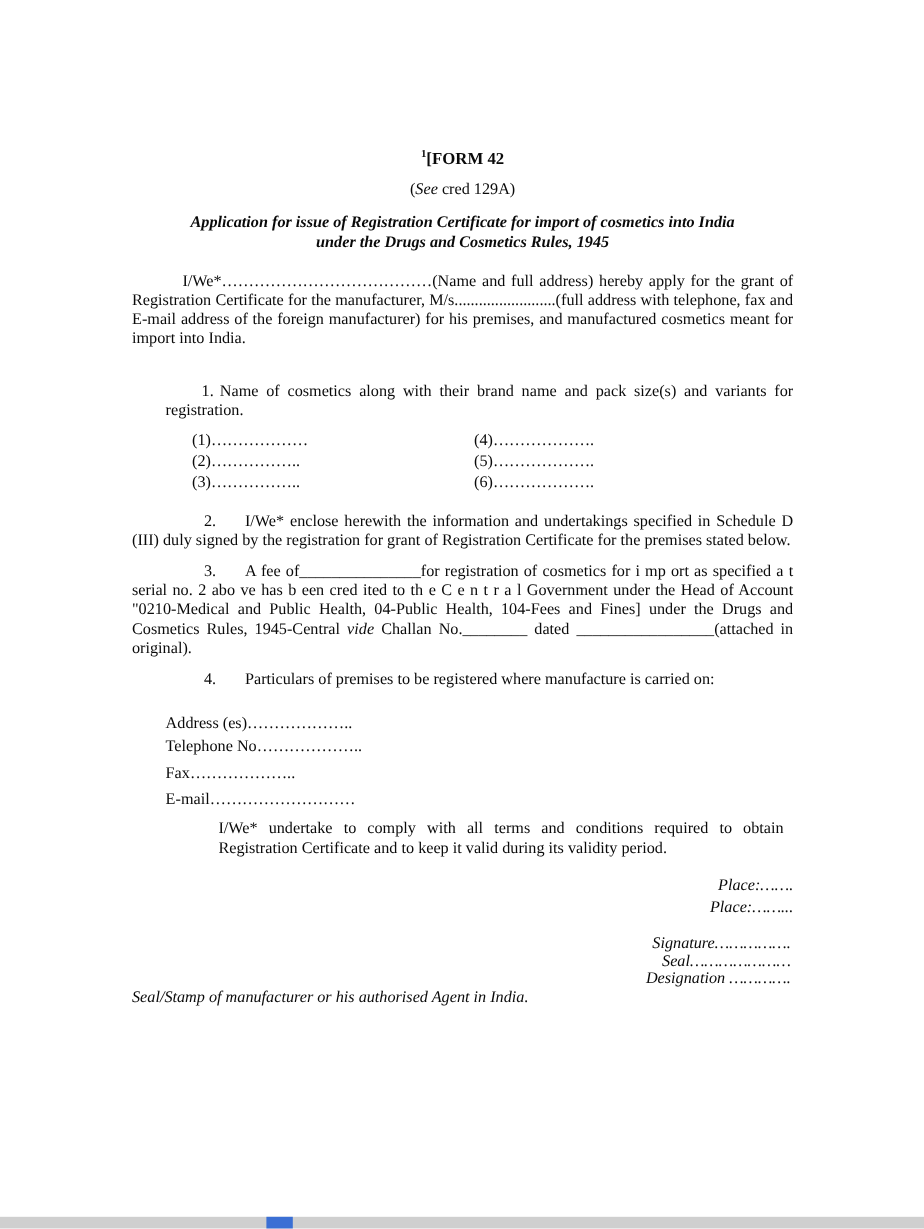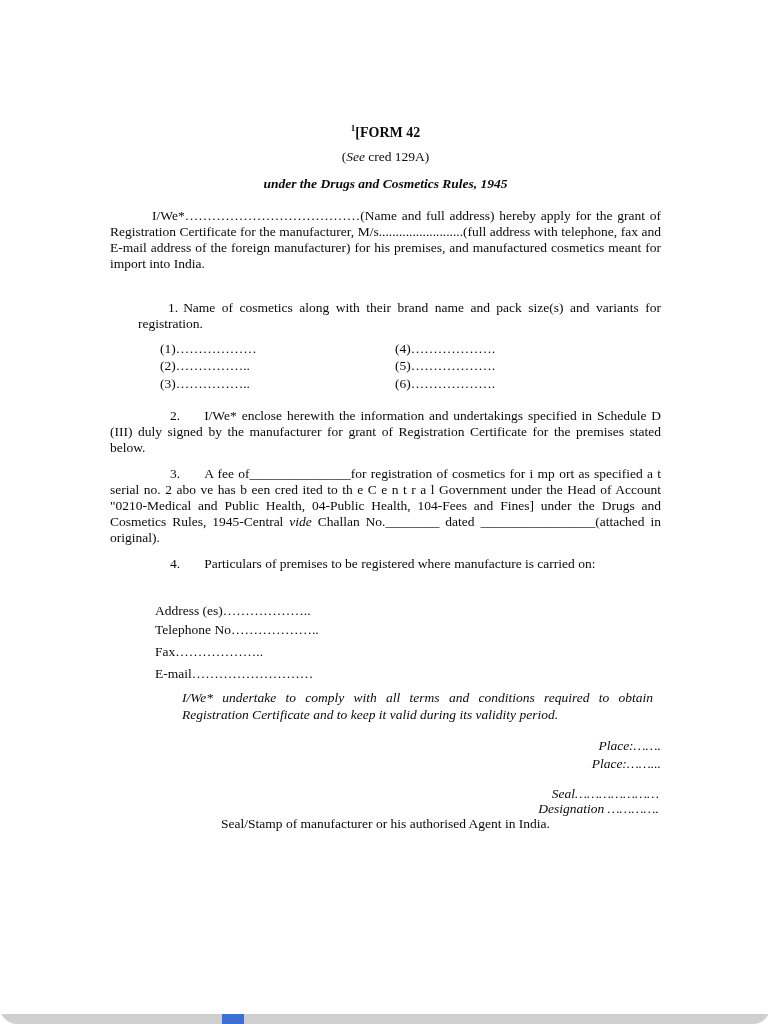--- a/index.html
+++ b/index.html
@@ -7,21 +7,20 @@
   .page {
     position: relative;
     width: 770px;
     height: 1024px;
     background: #ffffff;
     color: #0a0a0a;
     font-family: "Liberation Serif", "DejaVu Serif", serif;
     font-size: 13.5px;
     line-height: 16px;
     overflow: hidden;
-    border-radius: 17px;
   }
   .content {
     position: absolute;
     left: 110px;
     top: 120px;
     width: 551px;
   }
   .center { text-align: center; }
   .italic { font-style: italic; }
   .justify { text-align: justify; }
@@ -36,31 +35,31 @@
   .item1 { margin-left: 28px; text-indent: 30px; margin-bottom: 8px; margin-top: 28px; }
   .item1 .num { padding-right: 5px; }
 
   .cos-list { display: flex; margin-left: 50px; margin-bottom: 16px; line-height: 17.5px; }
   .cos-col-left  { width: 235px; }
   .cos-col-right { width: 200px; }
 
   .numbered { text-indent: 60px; margin-bottom: 10px; }
   .numbered .num { padding-right: 24px; }
 
-  .item4 { margin-bottom: 29px; }
+  .item4 { margin-bottom: 19px; }
 
-  .premises { margin-left: 45px; line-height: 19px; margin-bottom: 6px; }
+  .premises { margin-left: 28px; line-height: 19px; margin-bottom: 6px; }
   .premises .pair-gap { margin-bottom: 3px; }
 
-  .undertaking { margin-left: 72px; margin-right: 8px; margin-top: 4px; margin-bottom: 14px; line-height: 17px; font-style: italic; }
+  .undertaking { margin-left: 72px; margin-right: 8px; margin-top: 4px; margin-bottom: 14px; line-height: 17px; }
 
   .place-date { margin-left: 28px; font-style: italic; line-height: 18px; margin-bottom: 14px; text-align: right; }
 
   .sig-block { text-align: right; font-style: italic; line-height: 14.5px; margin-right: 2px; }
-  .seal-line { text-align: center; margin-top: 0px; }
+  .seal-line { text-align: left; font-style: italic; margin-top: 0px; }
 
   .viewer-footer {
     position: absolute;
     left: 0; bottom: 0;
     width: 770px; height: 10px;
     background: #cfcfcf;
   }
   .scroll-thumb {
     position: absolute;
     left: 222px; bottom: 0;
@@ -72,61 +71,63 @@
 <body>
 
 <div class="page">
   <div class="content">
 
     <div class="form-title center"><sup>1</sup><span>[FORM  42</span></div>
 
     <div class="rule-ref center"><span>(</span><span class="italic">See</span><span> cred 129A)</span></div>
 
     <div class="heading center">
+      <div>Application for issue of Registration Certificate for import of cosmetics into India</div>
       <div>under the Drugs and Cosmetics Rules, 1945</div>
     </div>
 
     <p class="intro justify">I/We*…………………………………(Name and full address) hereby apply for the grant  of  Registration  Certificate  for  the  manufacturer,  M/s.........................(full address with telephone,  fax  and  E-mail address of the foreign manufacturer)  for his premises,  and manufactured cosmetics meant for import into India.</p>
 
     <p class="item1 justify"><span class="num">1.</span><span>Name of cosmetics along with their brand name and pack size(s) and variants for registration.</span></p>
 
     <div class="cos-list">
       <div class="cos-col-left">
         <div>(1)………………</div>
         <div>(2)……………..</div>
         <div>(3)……………..</div>
       </div>
       <div class="cos-col-right">
         <div>(4)……………….</div>
         <div>(5)……………….</div>
         <div>(6)……………….</div>
       </div>
     </div>
 
-    <p class="numbered justify"><span class="num">2.</span><span>I/We*  enclose  herewith  the  information  and  undertakings  specified  in Schedule  D  (III)  duly  signed  by  the  manufacturer  for  grant  of  Registration  Certificate for the premises stated below.</span></p>
+    <p class="numbered justify"><span class="num">2.</span><span>I/We*  enclose  herewith  the  information  and  undertakings  specified  in Schedule  D  (III)  duly  signed  by  the  registration  for  grant  of  Registration  Certificate for the premises stated below.</span></p>
 
     <p class="numbered justify"><span class="num">3.</span><span>A  fee  of_______________for  registration  of   cosmetics   for   i mp ort as  specified   a t serial  no.  2  abo ve  has  b een cred ited  to th e  C e n t r a l Government  under  the  Head  of  Account  "0210-Medical  and  Public  Health,  04-Public Health,  104-Fees  and  Fines]  under  the  Drugs  and  Cosmetics  Rules,  1945-Central  </span><span class="italic">vide</span><span> Challan  No.________  dated _________________(attached in original).</span></p>
 
     <p class="numbered item4"><span class="num">4.</span><span>Particulars of premises to be registered where manufacture is carried on:</span></p>
 
     <div class="premises">
       <div>Address (es)………………..</div>
       <div class="pair-gap">Telephone  No………………..</div>
       <div class="pair-gap">Fax………………..</div>
       <div>E-mail………………………</div>
     </div>
 
     <p class="undertaking justify">I/We*  undertake  to  comply  with  all  terms  and  conditions  required   to obtain  Registration Certificate and to keep it valid during its validity period.</p>
 
     <div class="place-date">
       <div>Place:…….</div>
       <div>Place:……...</div>
     </div>
 
     <div class="sig-block">
+      <div>Signature…………….</div>
       <div>Seal…………………</div>
       <div>Designation ………….</div>
     </div>
     <div class="seal-line">Seal/Stamp of manufacturer or his authorised Agent in India.</div>
 
   </div>
 
   <div class="viewer-footer"></div>
   <div class="scroll-thumb"></div>
 </div>

